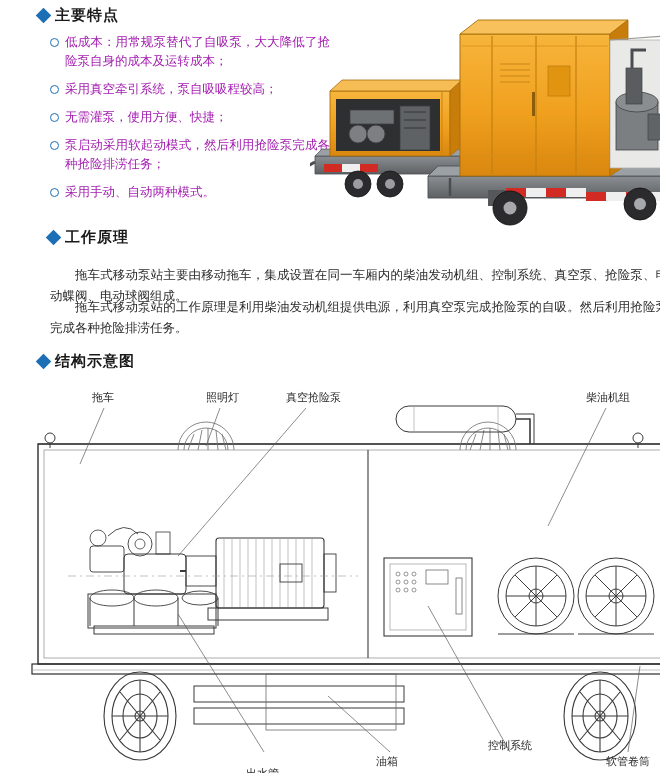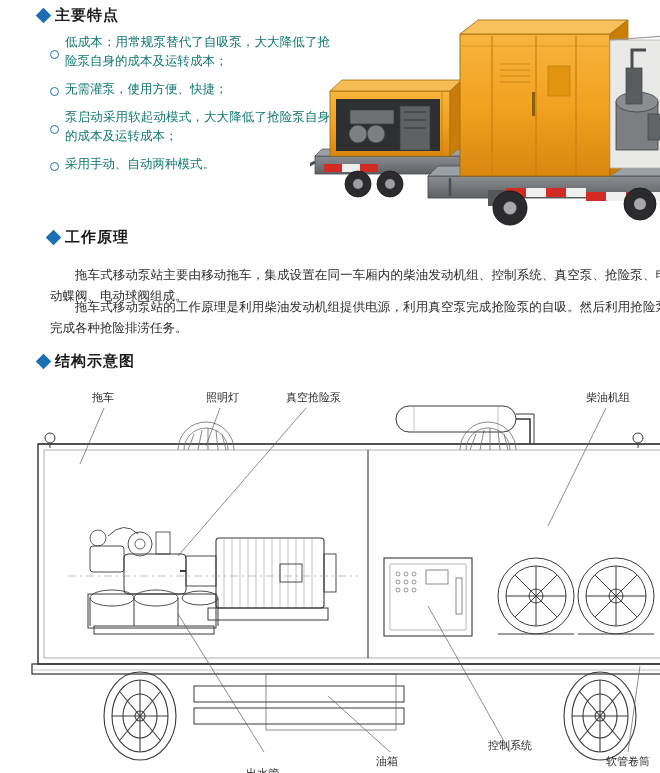--- a/index.html
+++ b/index.html
@@ -46,25 +46,25 @@
 
   
   .features {
     position: absolute;
     left: 22px;
     top: 32px;
     width: 280px;
   }
   .feature {
     display: flex;
-    align-items: center;
+    align-items: flex-start;
     margin-bottom: 9px;
     font-size: 12.5px;
     line-height: 19px;
-    color: #0f766e;
+    color: #a21caf;
   }
   .feature .circ {
     flex: 0 0 auto;
     width: 7px;
     height: 7px;
     border: 1px solid #1c6fb5;
     border-radius: 50%;
     margin: 6px 6px 0 0;
   }
   .feature .txt {
@@ -116,25 +116,29 @@
     <span class="title">主要特点</span>
   </div>
 
   <div class="features">
     <div class="feature">
       <span class="circ"></span>
       <span class="txt">低成本：用常规泵替代了自吸泵，大大降低了抢险泵自身的成本及运转成本；</span>
     </div>
     <div class="feature">
       <span class="circ"></span>
+      <span class="txt">采用真空牵引系统，泵自吸吸程较高；</span>
+    </div>
+    <div class="feature">
+      <span class="circ"></span>
       <span class="txt">无需灌泵，使用方便、快捷；</span>
     </div>
     <div class="feature">
       <span class="circ"></span>
-      <span class="txt">泵启动采用软起动模式，大大降低了抢险泵自身的成本及运转成本；</span>
+      <span class="txt">泵启动采用软起动模式，然后利用抢险泵完成各种抢险排涝任务；</span>
     </div>
     <div class="feature">
       <span class="circ"></span>
       <span class="txt">采用手动、自动两种模式。</span>
     </div>
   </div>
 
   <div class="photo">
     <svg width="372" height="225" viewBox="0 0 372 225" xmlns="http://www.w3.org/2000/svg">
       <defs>

